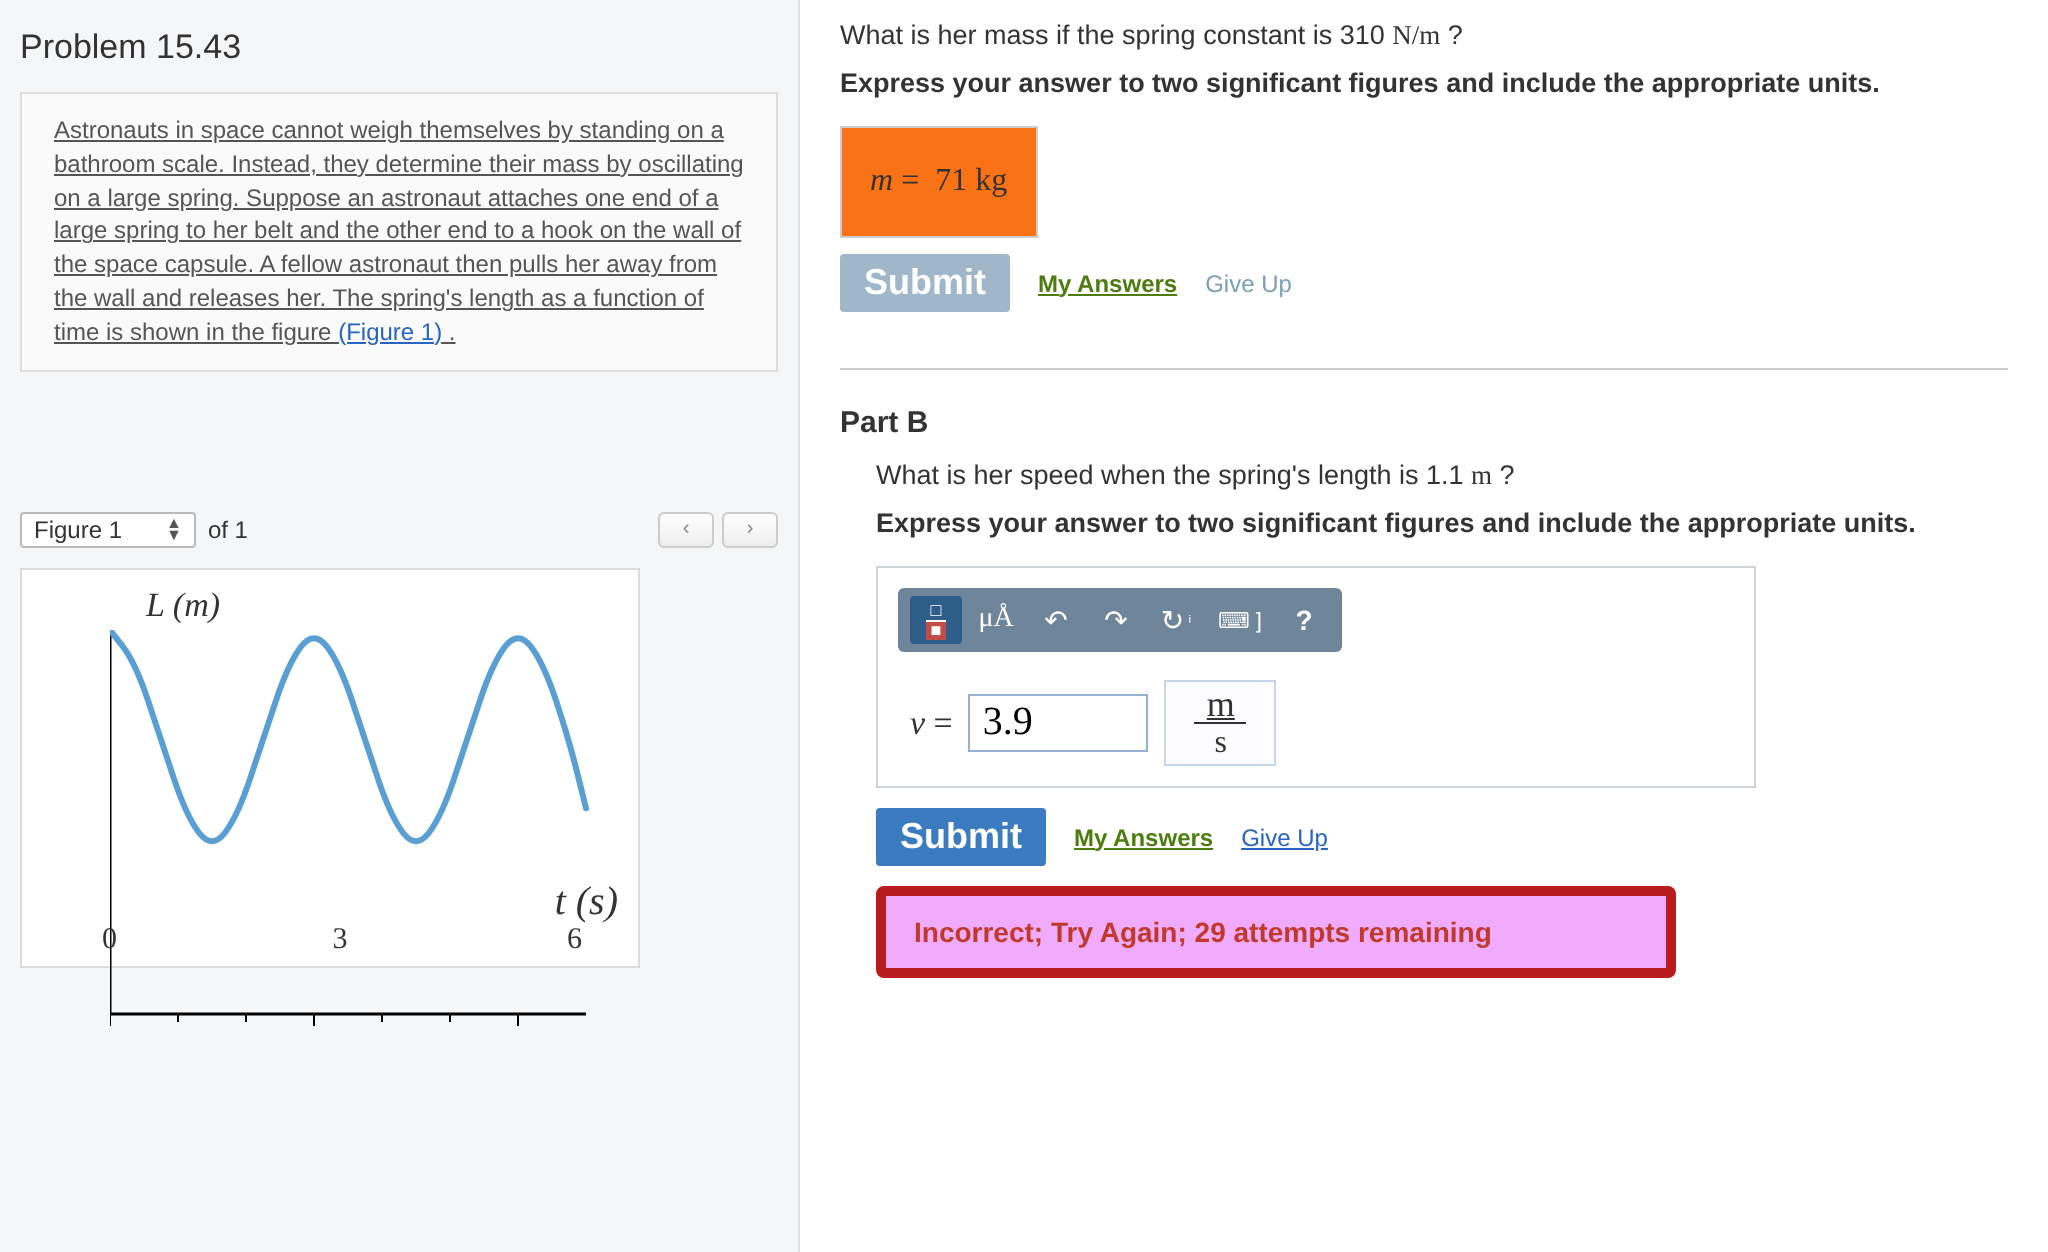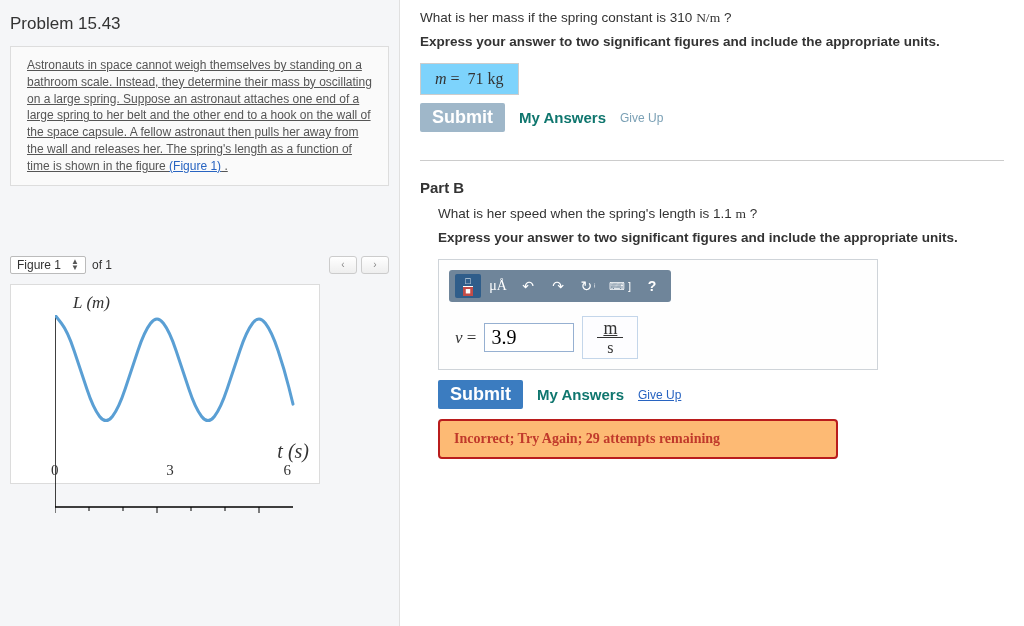--- a/index.html
+++ b/index.html
@@ -49,21 +49,21 @@
     gap: 6px;
   }
   .figure-select {
     background: #fff;
     border: 1px solid #bbb;
     border-radius: 2px;
     padding: 1px 6px;
     font-size: 12px;
     display: flex;
     align-items: center;
-    gap: 10px;
+    gap: 22px;
   }
   .figure-select .up-down {
     display: flex;
     flex-direction: column;
     line-height: 6px;
     font-size: 8px;
     color: #555;
   }
   .figure-nav {
     margin-left: auto;
@@ -104,60 +104,59 @@
     bottom: 20px;
     right: 10px;
     font-style: italic;
     font-family: "Times New Roman", serif;
     font-size: 20px;
   }
   .question-line { font-size: 13.5px; margin-bottom: 8px; }
   .instruction { font-size: 13.5px; font-weight: bold; margin-bottom: 14px; }
   .answer-box-ro {
     border: 1px solid #ccc;
-    background: #7dd3fc;
+    background: #f97316;
     display: inline-block;
-    padding: 6px 14px;
+    padding: 18px 14px;
     font-family: "Times New Roman", serif;
     font-size: 16px;
     margin-bottom: 8px;
   }
   .btn-row { display: flex; align-items: center; gap: 14px; margin-bottom: 10px; }
   .btn {
     border: none;
     padding: 4px 12px;
     font-size: 18px;
     font-weight: bold;
     color: #fff;
     cursor: pointer;
     border-radius: 2px;
   }
   .btn-submit-grey { background: #9fb7c9; }
   .btn-submit-blue { background: #3b7cc0; }
-  .link-my-answers { color: #0f766e; font-weight: bold; font-size: 15px; cursor: pointer; }
+  .link-my-answers { color: #4d7c0f; text-decoration: underline; font-weight: bold; font-size: 12px; cursor: pointer; }
   .link-give-up { color: #2864c1; text-decoration: underline; font-size: 12px; cursor: pointer; }
   .link-give-up-grey { color: #7aa0b5; font-size: 12px; cursor: pointer; }
   .feedback {
     border-radius: 4px;
     padding: 10px 14px;
     font-size: 14px;
     font-weight: bold;
     display: inline-block;
     min-width: 400px;
   }
   .feedback-correct {
     color: #2e7a2a;
     background: linear-gradient(#f4fbe9, #e3f4cc);
     border: 1px solid #a9d58a;
   }
   .feedback-incorrect {
     color: #c0392b;
-    background: #fdba74;
-    border: 2px solid #b91c1c;
-    font-family: Liberation Serif, serif;
+    background: #f0abfc;
+    border: 5px solid #b91c1c;
   }
   hr.sep { border: none; border-top: 1px solid #ccc; margin: 28px 0 18px 0; }
   .part-label { font-size: 15px; font-weight: bold; margin-bottom: 10px; }
   .input-panel {
     border: 1px solid #cfd4d9;
     background: #fefefe;
     padding: 10px;
     margin-bottom: 10px;
     display: inline-block;
     min-width: 440px;

